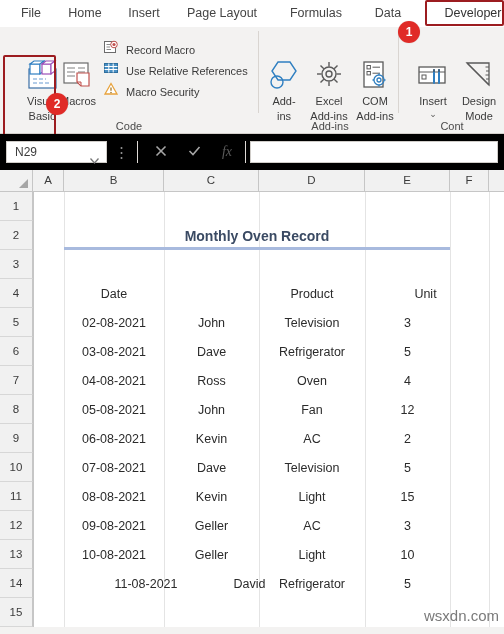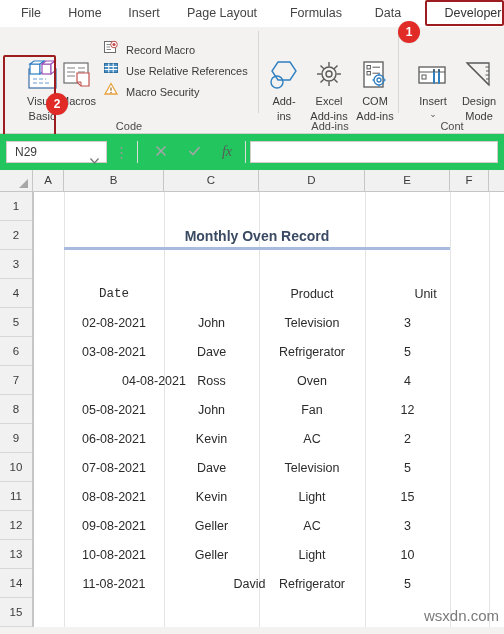--- a/index.html
+++ b/index.html
@@ -56,21 +56,21 @@
     box-sizing:border-box;background:transparent;pointer-events:none;
   }
   .badge{
     position:absolute;border-radius:50%;background:#e02b27;
     color:#ffffff;font-size:12px;font-weight:bold;
     text-align:center;line-height:22px;width:22px;height:22px;
     box-shadow:0 0 0 0.5px rgba(0,0,0,0.05);
   }
 
   
-  .fbar{position:relative;height:36px;background:#22c55e;}
+  .fbar{position:relative;height:36px;background:#000000;}
   .namebox{
     position:absolute;left:6px;top:7px;width:101px;height:22px;
     background:#ffffff;border:1px solid #d0cdc9;box-sizing:border-box;
   }
   .namebox .nm{
     position:absolute;left:8px;top:0;line-height:20px;font-size:12px;color:#3b3b3b;
   }
   .namebox .cv{position:absolute;right:7px;top:8px;}
   .vdots{
     position:absolute;left:120px;top:12px;width:2px;height:12px;
@@ -382,32 +382,32 @@
         <div class="rowhdr" style="top: 203px; height: 29px; line-height: 28px;">8</div>
         <div class="rowhdr" style="top: 232px; height: 29px; line-height: 28px;">9</div>
         <div class="rowhdr" style="top: 261px; height: 29px; line-height: 28px;">10</div>
         <div class="rowhdr" style="top: 290px; height: 29px; line-height: 28px;">11</div>
         <div class="rowhdr" style="top: 319px; height: 29px; line-height: 28px;">12</div>
         <div class="rowhdr" style="top: 348px; height: 29px; line-height: 28px;">13</div>
         <div class="rowhdr" style="top: 377px; height: 29px; line-height: 28px;">14</div>
         <div class="rowhdr" style="top: 406px; height: 29px; line-height: 28px;">15</div>
         <div class="cell title-cell" style="left: 64px; width: 386px; top: 29px; height: 29px; color: rgb(58, 74, 99);">Monthly Oven Record</div>
         <div class="title-underline" style="left: 64px; width: 386px; top: 55px; background: rgb(168, 186, 222);"></div>
-        <div class="cell" style="left: 64px; width: 100px; top: 87px; height: 29px; font-family: Liberation Mono, monospace;">Date</div>
+        <div class="cell" style="left: 64px; width: 100px; top: 87px; height: 29px;">Date</div>
         <div class="cell" style="left: 259px; width: 106px; top: 87px; height: 29px;">Product</div>
         <div class="cell" style="left: 365px; width: 85px; top: 87px; height: 29px; margin-left: 18px;">Unit</div>
         <div class="cell" style="left: 64px; width: 100px; top: 116px; height: 29px;">02-08-2021</div>
         <div class="cell" style="left: 164px; width: 95px; top: 116px; height: 29px;">John</div>
         <div class="cell" style="left: 259px; width: 106px; top: 116px; height: 29px;">Television</div>
         <div class="cell" style="left: 365px; width: 85px; top: 116px; height: 29px;">3</div>
         <div class="cell" style="left: 64px; width: 100px; top: 145px; height: 29px;">03-08-2021</div>
         <div class="cell" style="left: 164px; width: 95px; top: 145px; height: 29px;">Dave</div>
         <div class="cell" style="left: 259px; width: 106px; top: 145px; height: 29px;">Refrigerator</div>
         <div class="cell" style="left: 365px; width: 85px; top: 145px; height: 29px;">5</div>
-        <div class="cell" style="left: 64px; width: 100px; top: 174px; height: 29px; padding-left: 40px;">04-08-2021</div>
+        <div class="cell" style="left: 64px; width: 100px; top: 174px; height: 29px;">04-08-2021</div>
         <div class="cell" style="left: 164px; width: 95px; top: 174px; height: 29px;">Ross</div>
         <div class="cell" style="left: 259px; width: 106px; top: 174px; height: 29px;">Oven</div>
         <div class="cell" style="left: 365px; width: 85px; top: 174px; height: 29px;">4</div>
         <div class="cell" style="left: 64px; width: 100px; top: 203px; height: 29px;">05-08-2021</div>
         <div class="cell" style="left: 164px; width: 95px; top: 203px; height: 29px;">John</div>
         <div class="cell" style="left: 259px; width: 106px; top: 203px; height: 29px;">Fan</div>
         <div class="cell" style="left: 365px; width: 85px; top: 203px; height: 29px;">12</div>
         <div class="cell" style="left: 64px; width: 100px; top: 232px; height: 29px;">06-08-2021</div>
         <div class="cell" style="left: 164px; width: 95px; top: 232px; height: 29px;">Kevin</div>
         <div class="cell" style="left: 259px; width: 106px; top: 232px; height: 29px;">AC</div>
@@ -421,21 +421,21 @@
         <div class="cell" style="left: 259px; width: 106px; top: 290px; height: 29px;">Light</div>
         <div class="cell" style="left: 365px; width: 85px; top: 290px; height: 29px;">15</div>
         <div class="cell" style="left: 64px; width: 100px; top: 319px; height: 29px;">09-08-2021</div>
         <div class="cell" style="left: 164px; width: 95px; top: 319px; height: 29px;">Geller</div>
         <div class="cell" style="left: 259px; width: 106px; top: 319px; height: 29px;">AC</div>
         <div class="cell" style="left: 365px; width: 85px; top: 319px; height: 29px;">3</div>
         <div class="cell" style="left: 64px; width: 100px; top: 348px; height: 29px;">10-08-2021</div>
         <div class="cell" style="left: 164px; width: 95px; top: 348px; height: 29px;">Geller</div>
         <div class="cell" style="left: 259px; width: 106px; top: 348px; height: 29px;">Light</div>
         <div class="cell" style="left: 365px; width: 85px; top: 348px; height: 29px;">10</div>
-        <div class="cell" style="left: 64px; width: 100px; top: 377px; height: 29px;">11-08-2021</div>
+        <div class="cell" style="left: 64px; width: 100px; top: 377px; height: 29px; padding-left: 32px;">11-08-2021</div>
         <div class="cell" style="left: 164px; width: 95px; top: 377px; height: 29px; padding-left: 38px;">David</div>
         <div class="cell" style="left: 259px; width: 106px; top: 377px; height: 29px;">Refrigerator</div>
         <div class="cell" style="left: 365px; width: 85px; top: 377px; height: 29px;">5</div>
       </div>
 
     <div class="watermark">wsxdn.com</div>
   </div>
 </div>
 
 </body></html>

